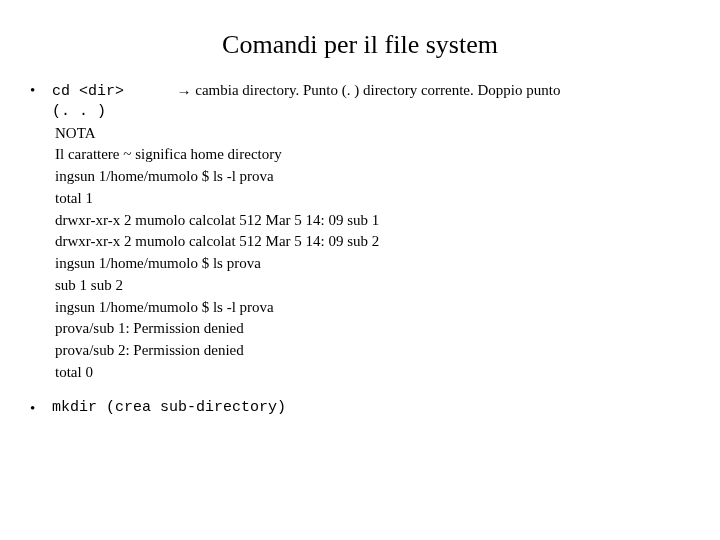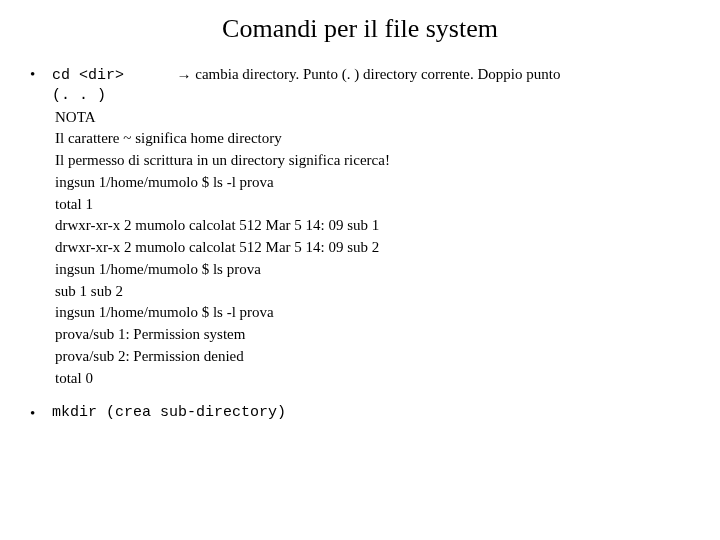--- a/index.html
+++ b/index.html
@@ -5,21 +5,21 @@
   html, body {
     margin: 0;
     padding: 0;
     width: 720px;
     height: 540px;
     background: #ffffff;
     font-family: "Times New Roman", Times, serif;
     color: #000;
   }
   .page {
-    padding: 10px 30px 20px 30px;
+    padding: 26px 30px 20px 30px;
   }
   .title {
     text-align: center;
     font-size: 26px;
     margin: 4px 0 20px 0;
     font-weight: normal;
   }
   .bullet-row {
     display: flex;
     align-items: flex-start;
@@ -85,32 +85,31 @@
 
   <div class="bullet-row">
     <div class="bullet"></div>
     <div class="sub-indent">(. . )</div>
   </div>
 
 
   <div class="body-block">
     <div>NOTA</div>
     <div>Il carattere ~ significa home directory</div>
-    <div>Il permesso di scrittura in un directory significa ricerca!</div>
   </div>
 
   <div class="body-block">
     <div>ingsun 1/home/mumolo $ ls -l prova</div>
     <div>total 1</div>
     <div>drwxr-xr-x 2 mumolo calcolat 512 Mar 5 14: 09 sub 1</div>
     <div>drwxr-xr-x 2 mumolo calcolat 512 Mar 5 14: 09 sub 2</div>
     <div>ingsun 1/home/mumolo $ ls prova</div>
     <div>sub 1 sub 2</div>
     <div>ingsun 1/home/mumolo $ ls -l prova</div>
-    <div>prova/sub 1: Permission system</div>
+    <div>prova/sub 1: Permission denied</div>
     <div>prova/sub 2: Permission denied</div>
     <div>total 0</div>
   </div>
 
   <div class="spacer"></div>
 
   <div class="bullet-row">
     <div class="bullet">•</div>
     <div class="mono">mkdir (crea sub-directory)</div>
   </div>

